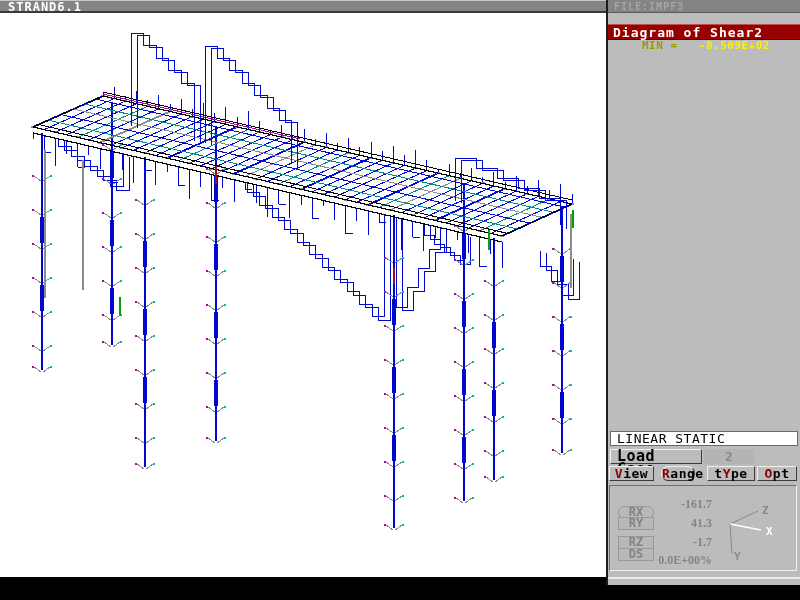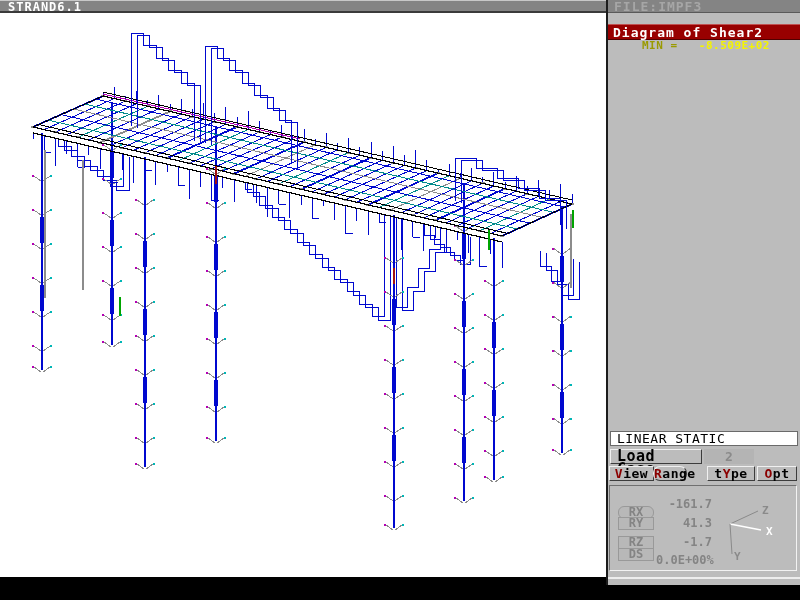--- a/index.html
+++ b/index.html
@@ -15,21 +15,21 @@
     color:#ffffff;font-size:12px;font-weight:bold;line-height:12px;
     padding-left:8px;letter-spacing:1px;box-sizing:border-box;z-index:4;
   }
   
   .panel{
     position:absolute;left:606px;top:0;width:194px;height:585px;
     background:#bcbcbc;border-left:2px solid #1c1c1c;box-sizing:border-box;z-index:3;
   }
   .filebar{
     position:absolute;left:0;top:0;width:192px;height:13px;
-    background:#848484;color:#a6a6a6;font-size:13px;font-weight:bold;line-height:13px;
+    background:#848484;color:#a6a6a6;font-size:10px;font-weight:bold;line-height:13px;
     padding-left:6px;letter-spacing:1px;box-sizing:border-box;
     border-bottom:1px solid #5a5a5a;
   }
   .redheader{
     position:absolute;left:0;top:24px;width:192px;height:16px;
     background:#980000;color:#ffffff;font-size:13px;font-weight:bold;line-height:16px;
     padding-left:5px;letter-spacing:1px;box-sizing:border-box;
     border-top:1px solid #c05050;border-bottom:1px solid #500000;
   }
   .statrow{position:absolute;left:0;width:192px;height:11px;font-size:11px;font-weight:bold;letter-spacing:.5px;line-height:11px;}
@@ -65,21 +65,21 @@
     border-top:1px solid #707070;border-left:1px solid #707070;
     border-bottom:1px solid #f2f2f2;border-right:1px solid #f2f2f2;
   }
   .rlabel{
     position:absolute;left:8px;width:36px;height:13px;
     border:1px solid #999999;box-sizing:border-box;background:#b8b8b8;
     color:#848484;font-size:12px;font-weight:bold;line-height:11px;text-align:center;
   }
   .rvalue{
     position:absolute;left:46px;width:56px;height:13px;
-    color:#848484;font-size:12px;font-weight:bold;line-height:13px;text-align:right;white-space:nowrap;
+    color:#848484;font-size:12px;font-weight:bold;line-height:13px;text-align:right;white-space:nowrap;font-family:Liberation Serif, serif;
   }
   .triad{position:absolute;right:6px;top:8px;}
   .panelbottom{position:absolute;left:0;top:577px;width:192px;height:2px;background:#ededed;}
   
   .bottombar{position:absolute;left:0;top:577px;width:800px;height:23px;background:#000;z-index:2;}
   
   #viewport{position:absolute;left:0;top:13px;z-index:1;}
 </style>
 </head>
 <body>
@@ -619,21 +619,21 @@
     <span class="statlabel">MIN =</span>
     <span class="statvalue">-8.509E+02</span>
   </div>
 
   <div class="linearstatic">LINEAR STATIC</div>
 
   <div class="loadcasebtn raised">Load Case</div>
   <div class="loadcaseval">2</div>
 
   <div class="menubtn raised" style="left:1px;width:45px;"><span></span><span class="hot">V</span><span>iew</span></div>
-  <div class="menubtn raised" style="left:45px;width:34px;border-radius:7px;"><span></span><span class="hot">R</span><span>ange</span></div>
+  <div class="menubtn raised" style="left:53px;width:34px;border-radius:7px;"><span></span><span class="hot">R</span><span>ange</span></div>
   <div class="menubtn raised" style="left:99px;width:48px;"><span>t</span><span class="hot">Y</span><span>pe</span></div>
   <div class="menubtn raised" style="left:149px;width:40px;"><span></span><span class="hot">O</span><span>pt</span></div>
 
   <div class="readoutpanel">
     <div class="rlabel" style="top:20px;border-radius:6px;">RX</div>
     <div class="rvalue" style="top:12px;">-161.7</div>
     <div class="rlabel" style="top:31px;">RY</div>
     <div class="rvalue" style="top:31px;">41.3</div>
     <div class="rlabel" style="top:50px;">RZ</div>
     <div class="rvalue" style="top:50px;">-1.7</div>

